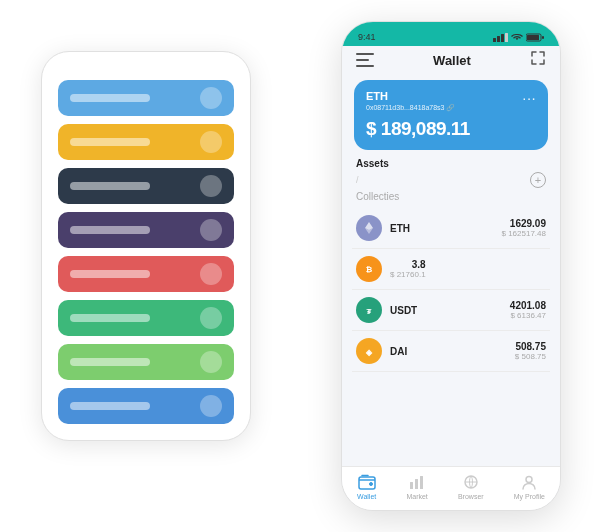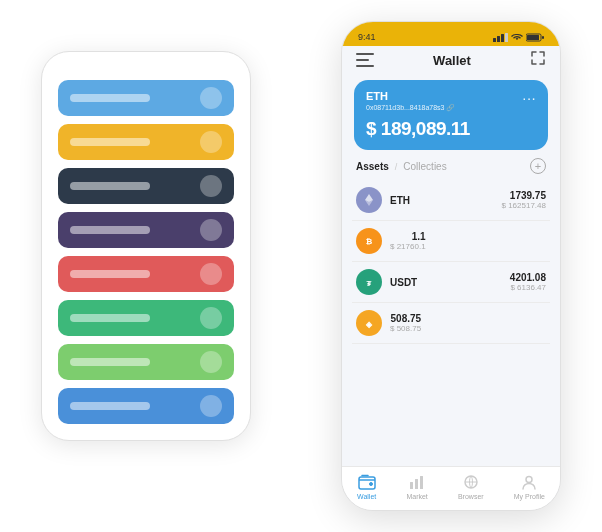--- a/index.html
+++ b/index.html
@@ -86,21 +86,21 @@
       border: 1.5px solid #e0e0e0;
       box-shadow: 0 8px 36px rgba(0,0,0,0.14);
       overflow: hidden;
       z-index: 2;
       display: flex;
       flex-direction: column;
     }
 
     
     .status-bar {
-      background: #eab308;
+      background: #14b8a6;
       display: flex;
       justify-content: space-between;
       align-items: center;
       padding: 10px 16px 4px;
       font-size: 9px;
       color: #333;
       flex-shrink: 0;
     }
 
     .status-icons {
@@ -183,20 +183,21 @@
       justify-content: space-between;
       align-items: center;
       padding: 0 14px 6px;
       flex-shrink: 0;
     }
 
     .assets-tabs {
       display: flex;
       gap: 6px;
       align-items: baseline;
+      flex-direction: column;
     }
 
     .assets-tab-active {
       font-size: 10px;
       font-weight: 700;
       color: #222;
     }
 
     .assets-tab-inactive {
       font-size: 10px;
@@ -420,29 +421,29 @@
 
       <div class="asset-item">
         <div class="asset-logo logo-eth">
           <svg width="14" height="14" viewBox="0 0 14 14" fill="none">
             <polygon points="7,1 11,7 7,9 3,7" fill="rgba(255,255,255,0.7)"></polygon>
             <polygon points="7,9 11,7 7,13 3,7" fill="rgba(255,255,255,0.4)"></polygon>
           </svg>
         </div>
         <span class="asset-name">ETH</span>
         <div class="asset-amounts">
-          <div class="asset-amount-primary">1739.75</div>
+          <div class="asset-amount-primary">1629.09</div>
           <div class="asset-amount-secondary">$ 162517.48</div>
         </div>
       </div>
 
       <div class="asset-item">
         <div class="asset-logo logo-imbtc">₿</div>
         <div class="asset-amounts">
-          <div class="asset-amount-primary">1.1</div>
+          <div class="asset-amount-primary">3.8</div>
           <div class="asset-amount-secondary">$ 21760.1</div>
         </div>
       </div>
 
       <div class="asset-item">
         <div class="asset-logo logo-usdt">
           <svg width="14" height="14" viewBox="0 0 14 14">
             <circle cx="7" cy="7" r="6" fill="#26a17b"></circle>
             <text x="7" y="10.5" text-anchor="middle" font-size="8" fill="white" font-weight="bold">₮</text>
           </svg>
@@ -454,20 +455,21 @@
         </div>
       </div>
 
       <div class="asset-item">
         <div class="asset-logo logo-dai">
           <svg width="14" height="14" viewBox="0 0 14 14">
             <circle cx="7" cy="7" r="6" fill="#f5a623"></circle>
             <text x="7" y="10.5" text-anchor="middle" font-size="8" fill="white" font-weight="bold">◈</text>
           </svg>
         </div>
+        <span class="asset-name">DAI</span>
         <div class="asset-amounts">
           <div class="asset-amount-primary">508.75</div>
           <div class="asset-amount-secondary">$ 508.75</div>
         </div>
       </div>
 
 
 
     </div>
 

